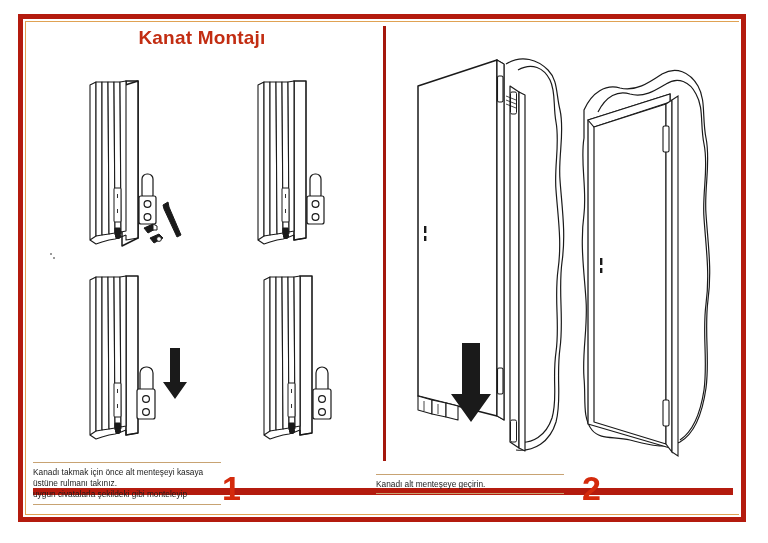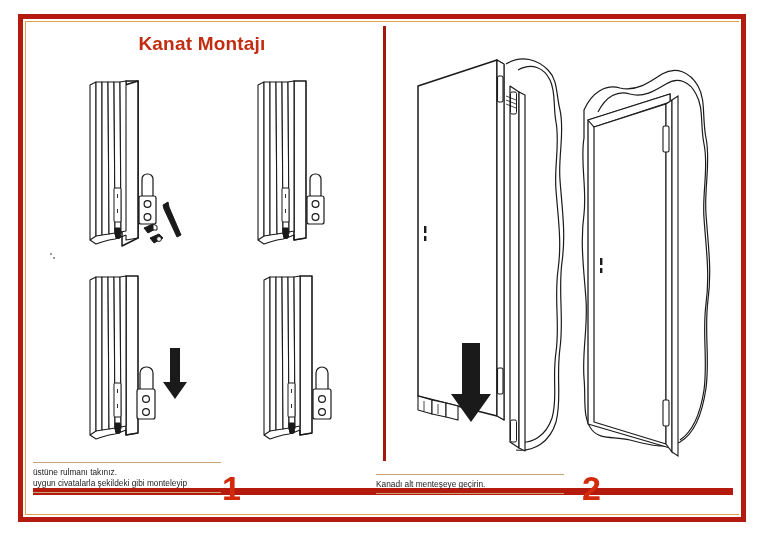--- a/index.html
+++ b/index.html
@@ -18,21 +18,21 @@
   .frame-inner-top{position:absolute;left:25px;top:21px;width:714px;height:0;
                    border-top:1.5px solid #e0a253;}
   .bottom-bar{position:absolute;left:33px;top:488px;width:700px;height:7px;
               background:#b41b0e;}
 
   
   .divider{position:absolute;left:383px;top:26px;width:2.5px;height:435px;
            background:#a4170c;}
 
   
-  .title{position:absolute;left:52px;top:33px;width:300px;text-align:center;
+  .title{position:absolute;left:52px;top:27px;width:300px;text-align:center;
          font-size:19px;font-weight:bold;color:#c22d12;letter-spacing:.2px;}
 
   
   .art{position:absolute;}
   .art svg{display:block;overflow:visible;}
 
   
   .caption-block{position:absolute;}
   .rule{height:0;border-top:1.2px solid #c8a373;}
   .cap-text{font-size:8.3px;line-height:11.2px;color:#1b1b1b;
@@ -329,20 +329,21 @@
       <g fill="#1a1a1a">
         <rect x="42" y="210" width="2.4" height="7"></rect>
         <rect x="42" y="220" width="2.4" height="5"></rect>
       </g>
     </svg>
   </div>
 
   <div class="caption-block" style="left:33px;top:462px;width:188px;">
     <div class="rule"></div>
     <div class="cap-text" style="padding:4px 0 3px 0;">
+      <div>Kanadı takmak için önce alt menteşeyi kasaya</div>
       <div>üstüne rulmanı takınız.</div>
       <div>uygun civatalarla şekildeki gibi monteleyip</div>
     </div>
     <div class="rule"></div>
   </div>
   <div class="step-num" style="left:222px;top:471px;">1</div>
 
   <div class="caption-block" style="left:376px;top:474px;width:188px;">
     <div class="rule"></div>
     <div class="cap-text" style="padding:4px 0 3px 0;">

